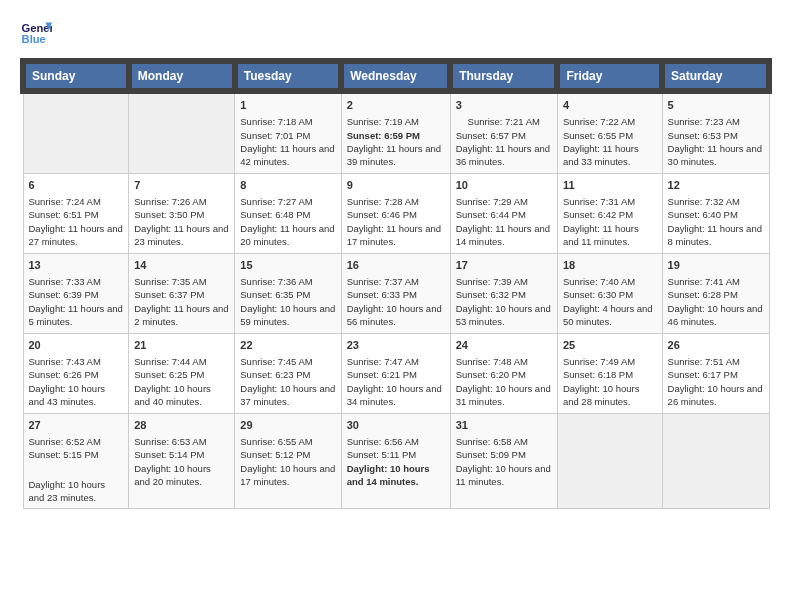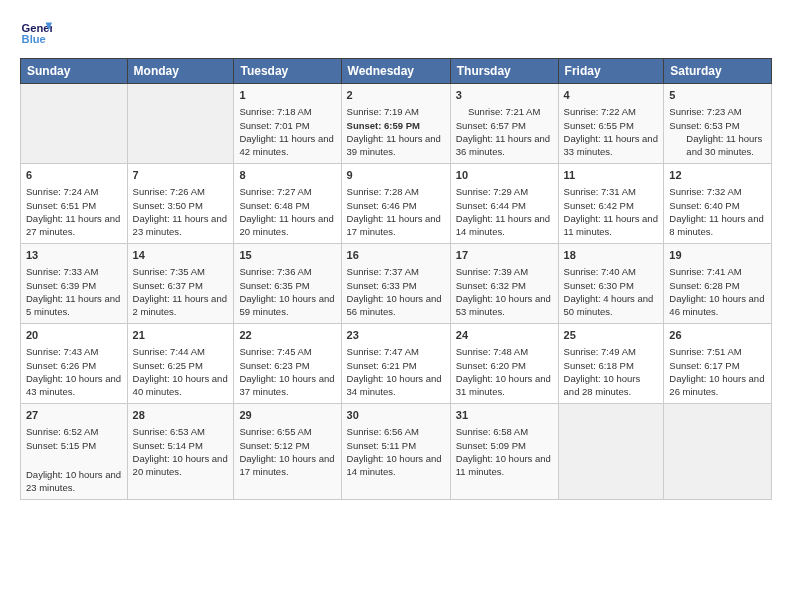--- a/index.html
+++ b/index.html
@@ -47,21 +47,21 @@
       border-collapse: collapse;
       font-size: 10px;
     }
     thead tr th {
       background-color: #4a6fa5;
       color: #fff;
       text-align: left;
       padding: 5px 6px;
       font-size: 12px;
       font-weight: bold;
-      border: 1px solid #404040;
+      border: 6px solid #404040;
     }
     tbody tr td {
       border: 1px solid #ccc;
       vertical-align: top;
       padding: 4px 5px;
       width: 113px;
       min-height: 70px;
       height: 80px;
       background: #fff;
       color: #333;
@@ -143,21 +143,21 @@
           <td>
             <span class="day-number">4</span>
             <span style="display: block;">Sunrise: 7:22 AM</span>
             <span style="display: block;">Sunset: 6:55 PM</span>
             <span style="display: block;">Daylight: 11 hours and 33 minutes.</span>
           </td>
           <td>
             <span class="day-number">5</span>
             <span style="display: block;">Sunrise: 7:23 AM</span>
             <span style="display: block;">Sunset: 6:53 PM</span>
-            <span style="display: block; margin-left: 17px;">Daylight: 11 hours and 30 minutes.</span>
+            <span style="display: block;">Daylight: 11 hours and 30 minutes.</span>
           </td>
         </tr>
         <tr>
           <td>
             <span class="day-number">6</span>
             <span style="display: block;">Sunrise: 7:24 AM</span>
             <span style="display: block;">Sunset: 6:51 PM</span>
             <span style="display: block;">Daylight: 11 hours and 27 minutes.</span>
           </td>
           <td>
@@ -301,21 +301,21 @@
           <td>
             <span class="day-number">29</span>
             <span style="display: block;">Sunrise: 6:55 AM</span>
             <span style="display: block;">Sunset: 5:12 PM</span>
             <span style="display: block;">Daylight: 10 hours and 17 minutes.</span>
           </td>
           <td>
             <span class="day-number">30</span>
             <span style="display: block;">Sunrise: 6:56 AM</span>
             <span style="display: block;">Sunset: 5:11 PM</span>
-            <span style="display: block;">Daylight: 10 hours and 14 minutes.</span>
+            <span style="display: block; font-weight: bold;">Daylight: 10 hours and 14 minutes.</span>
           </td>
           <td>
             <span class="day-number">31</span>
             <span style="display: block;">Sunrise: 6:58 AM</span>
             <span style="display: block;">Sunset: 5:09 PM</span>
             <span style="display: block;">Daylight: 10 hours and 11 minutes.</span>
           </td>
           <td class="empty-cell"></td>
           <td class="empty-cell"></td>
         </tr>

